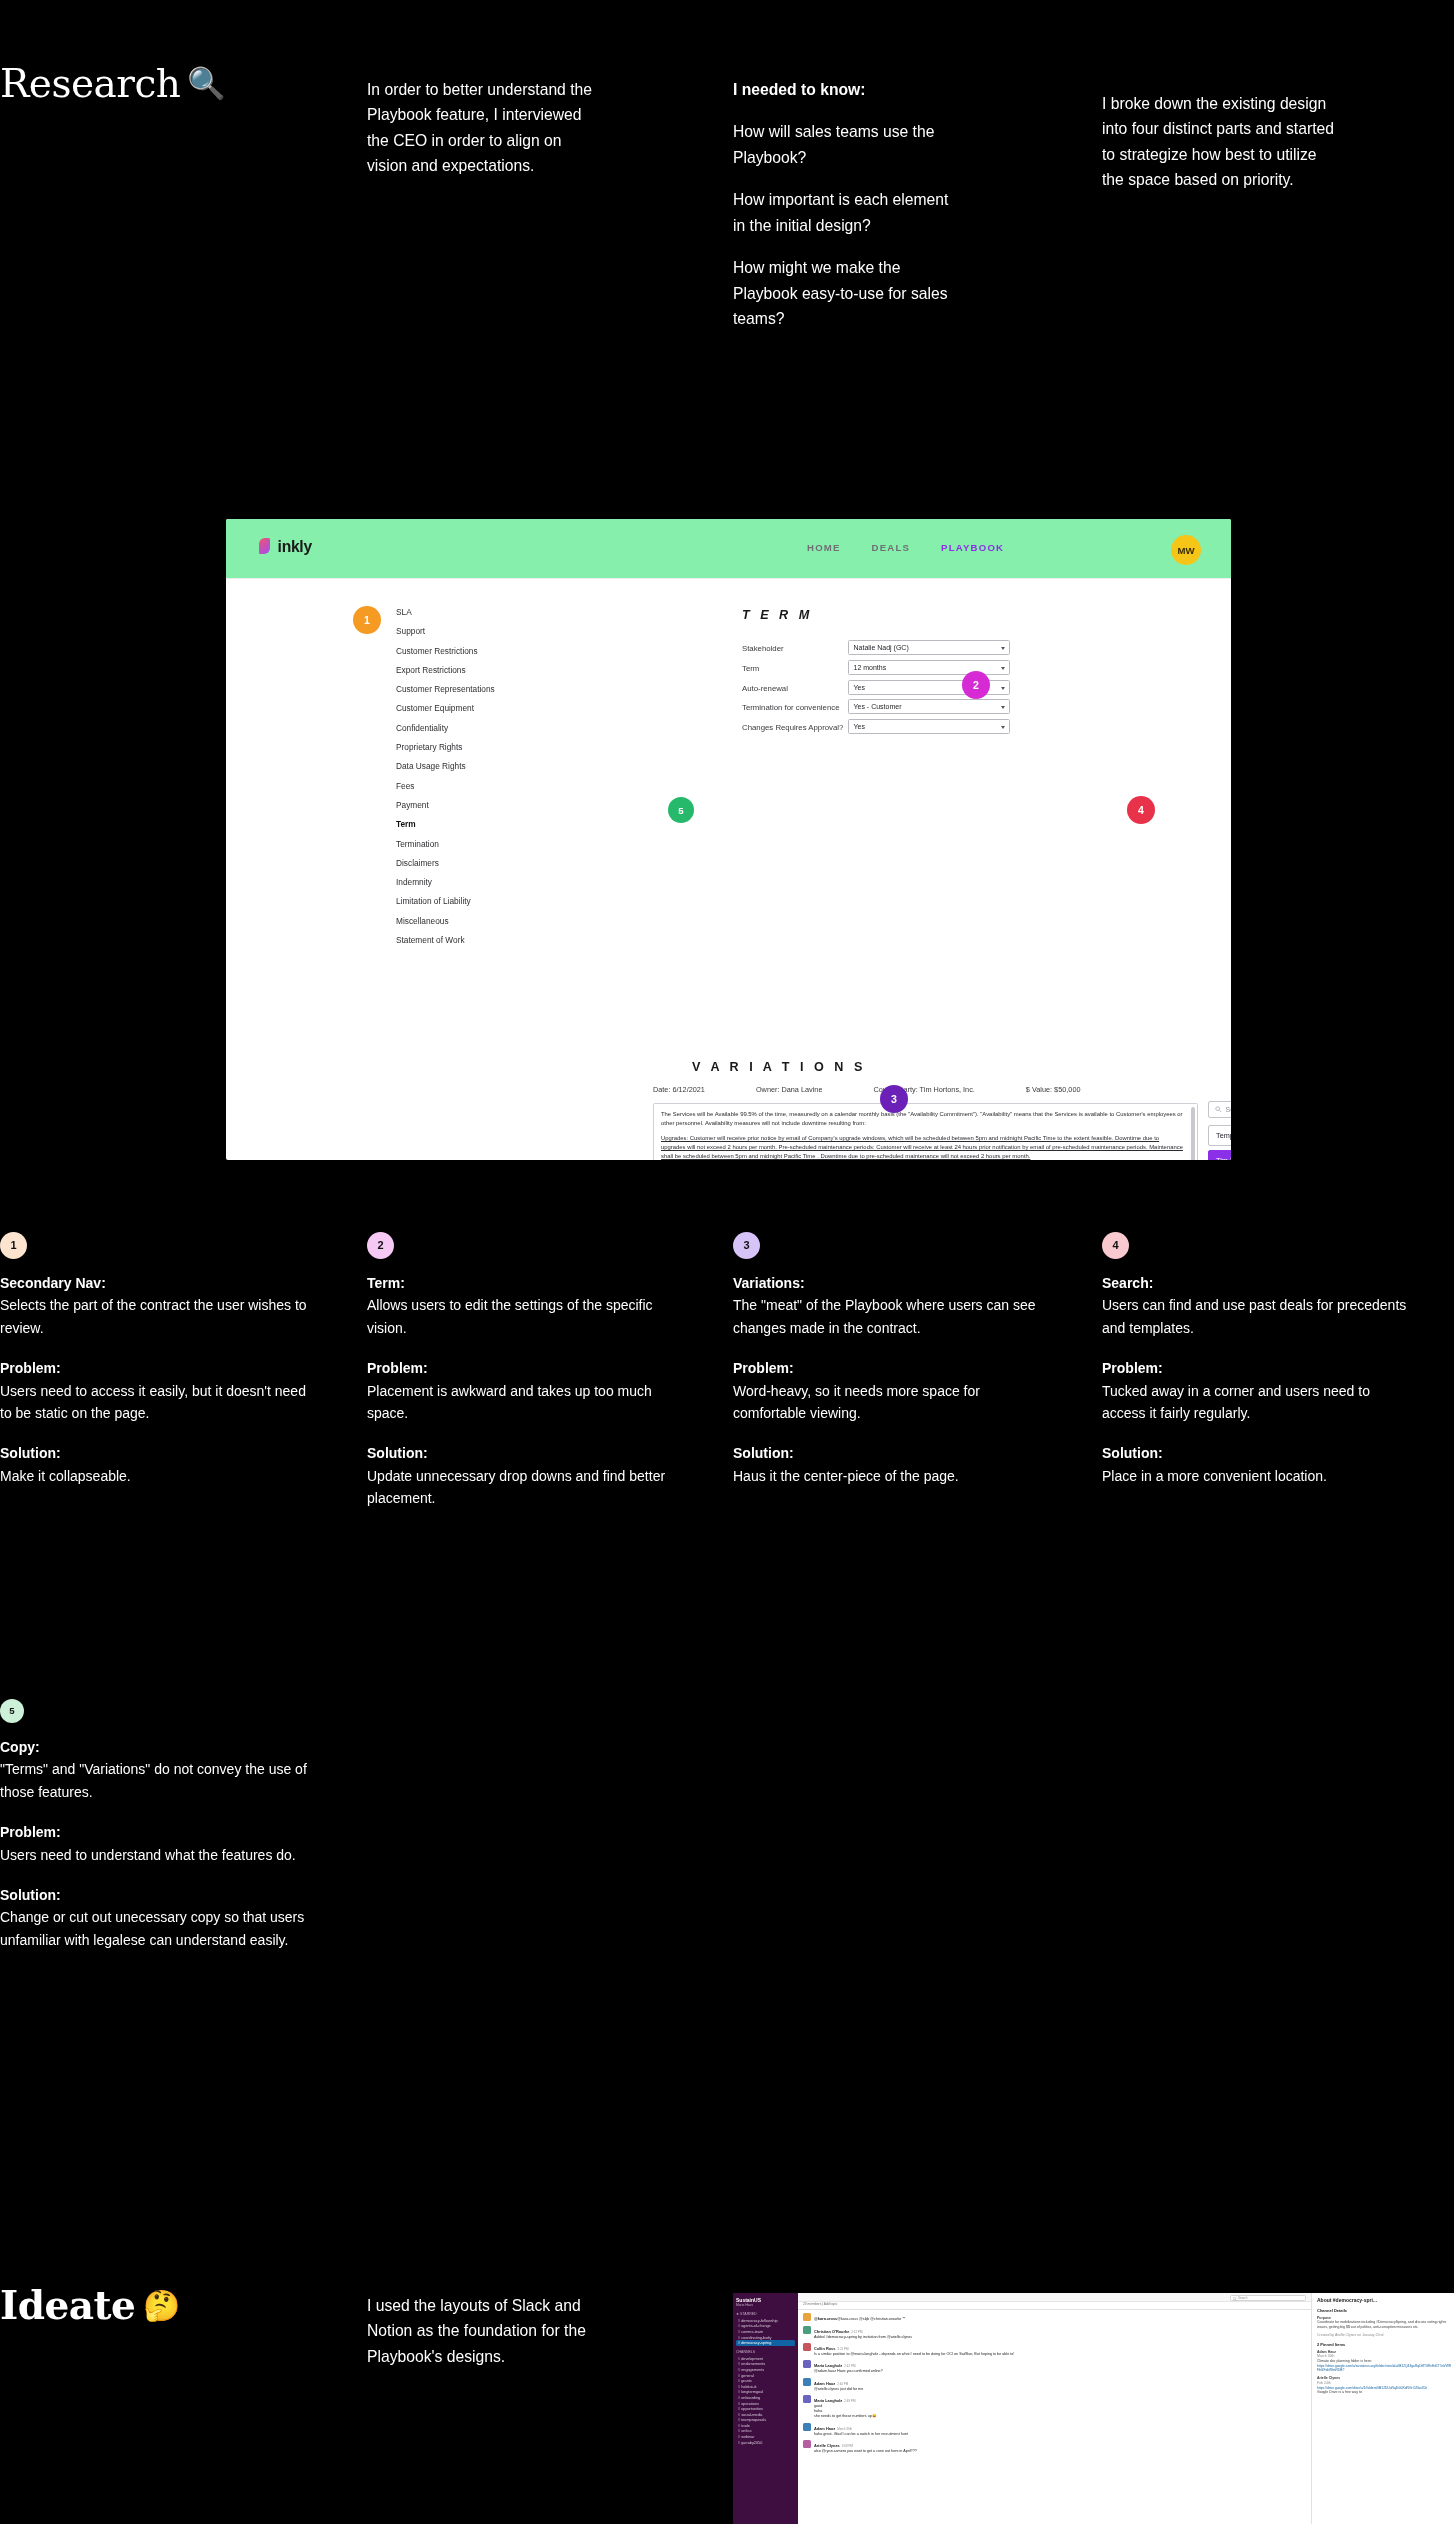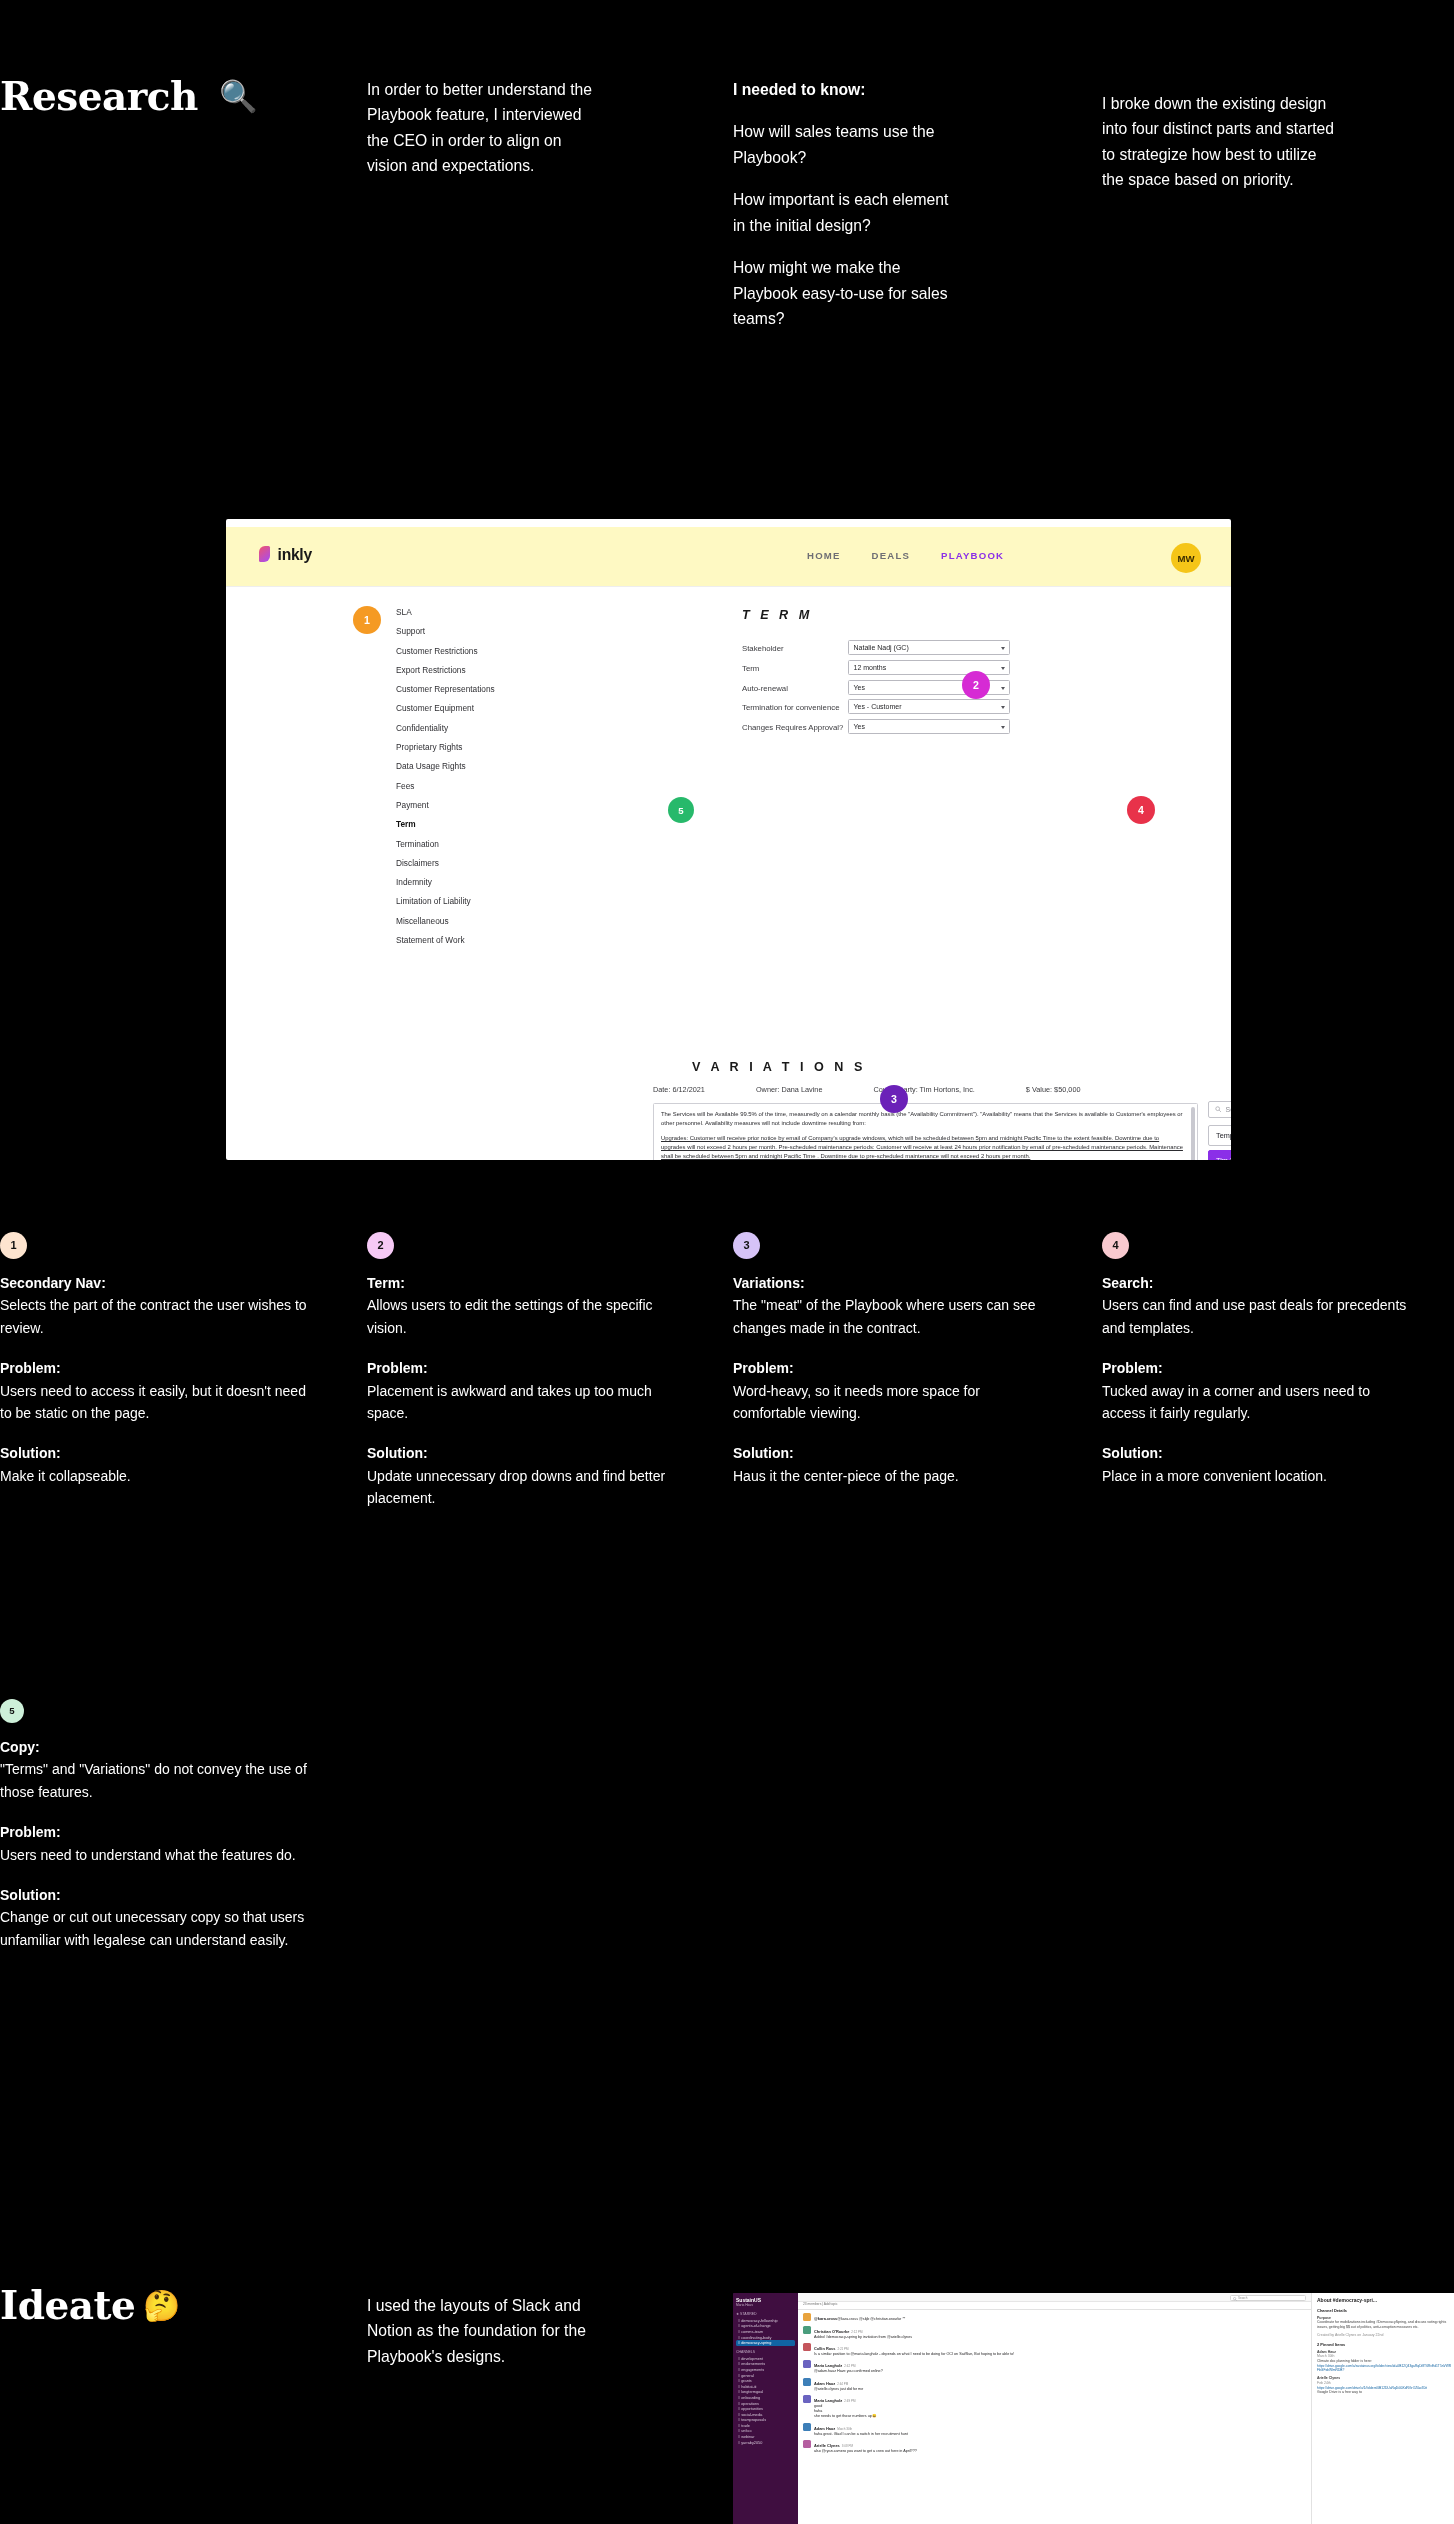--- a/index.html
+++ b/index.html
@@ -12,42 +12,42 @@
     font-family: "Liberation Sans", sans-serif;
     position: relative;
     overflow: hidden;
   }
   .abs { position: absolute; }
 
   
   #research-title {
     left: 0px; top: 61px; width: 263px;
     font-family: "DejaVu Serif", serif;
-    font-weight: bold;
+    font-weight: normal;
     font-size: 39px;
     letter-spacing: -0.5px;
     color: #ffffff;
-    display: flex; align-items: center; gap: 21px; margin-top: 12px;
+    display: flex; align-items: center; gap: 7px;
   }
   #research-title .emoji { font-size: 31px; }
 
   .intro-col { font-size: 15.7px; line-height: 1.62; color: #ffffff; }
   .intro-col p { margin: 0 0 17px 0; }
   .intro-col .bold { font-weight: bold; }
 
   
   #mock {
     left: 226px; top: 519px; width: 1005px; height: 641px;
     background: #ffffff;
     border-radius: 2px;
     overflow: hidden;
   }
   #mock-nav {
     position: absolute; left: 0; top: 0; width: 100%; height: 60px;
-    background: #fef9c3; border-bottom: 0.5px solid #eeeeee; margin-top: 8px;
+    background: #86efac; border-bottom: 0.5px solid #eeeeee;
   }
   .logo-wrap { position: absolute; left: 33px; top: 18.7px; display: flex; align-items: center; gap: 5.6px; }
   .logo-mark {
     width: 13px; height: 17px; position: relative;
   }
   .logo-mark::before {
     content: ""; position: absolute; left: 0; top: 0;
     width: 11px; height: 16px; border-radius: 6px 1.5px 6px 1.5px;
     background: linear-gradient(140deg,#f0546d 0%, #a44cf6 100%);
   }

